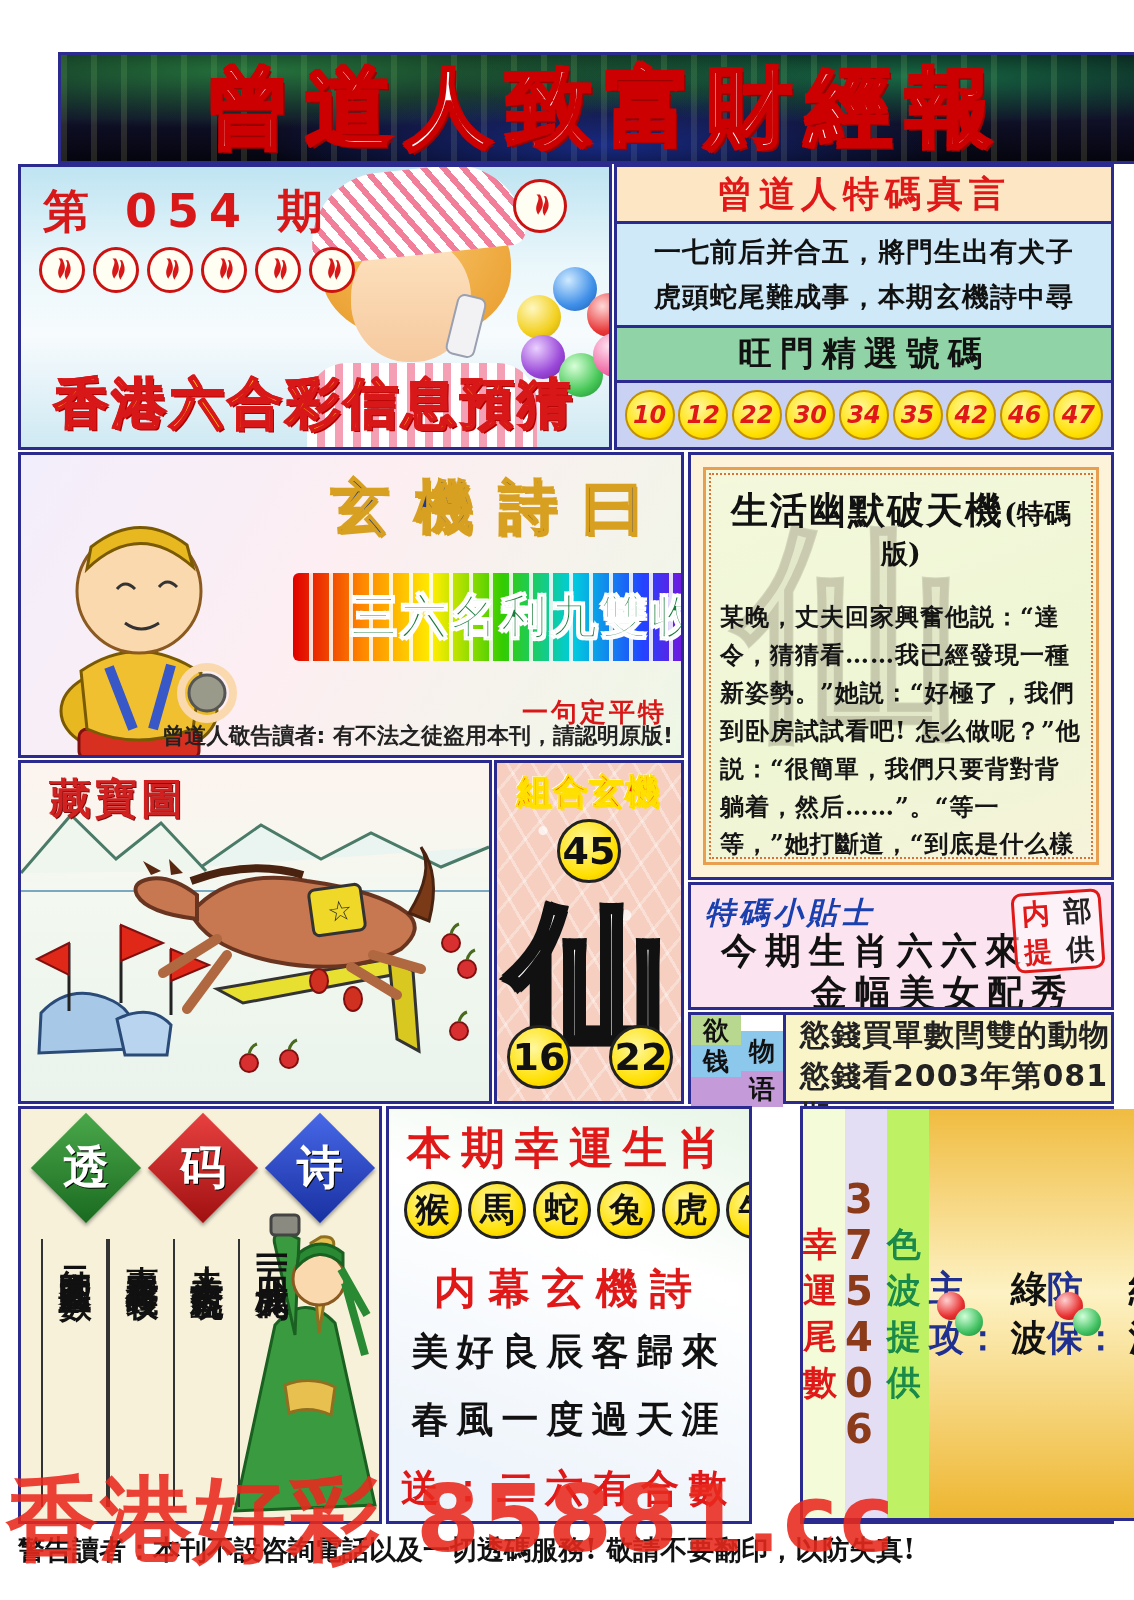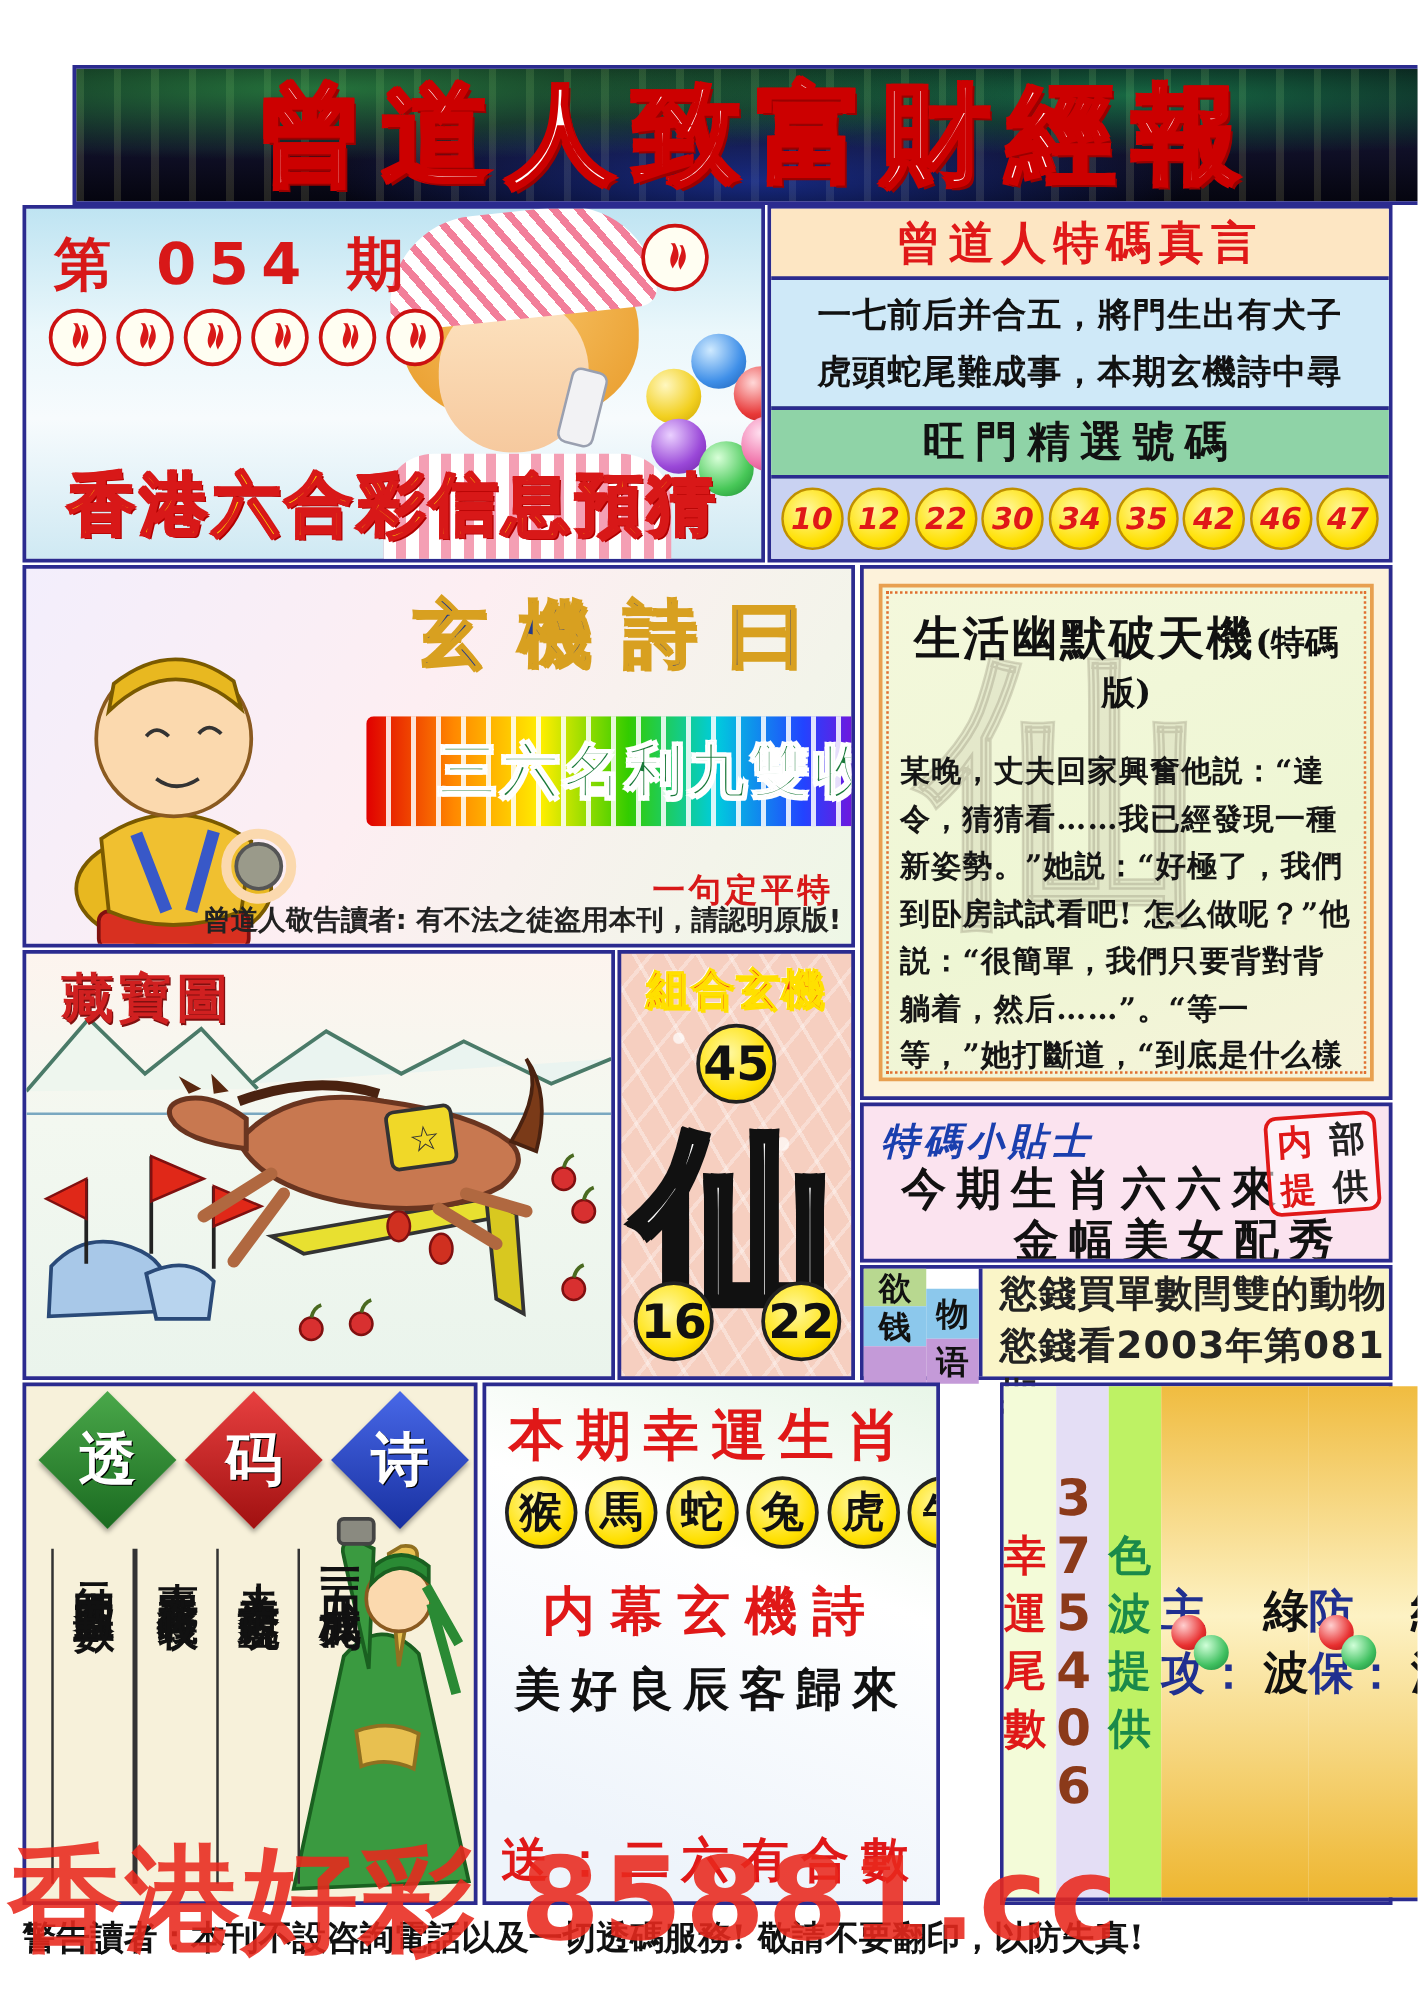--- a/index.html
+++ b/index.html
@@ -423,20 +423,21 @@
   <div class="zodiac-row">
     <span class="zodiac-circle">猴</span>
     <span class="zodiac-circle">馬</span>
     <span class="zodiac-circle">蛇</span>
     <span class="zodiac-circle">兔</span>
     <span class="zodiac-circle">虎</span>
     <span class="zodiac-circle">牛</span>
   </div>
   <div class="inner-title">内幕玄機詩</div>
   <div class="lucky-poem1">美好良辰客歸來</div>
+  <div class="lucky-poem2">春風一度過天涯</div>
   <div class="lucky-gift">送：二六有合數</div>
 </div>
 
 <div class="abs right-panel navy">
   <div class="rp-row rp-tail">幸運尾數</div>
   <div class="rp-row rp-nums">3 7 5 4 0 6</div>
   <div class="rp-row rp-wave">色波提供</div>
   <div class="rp-row rp-gold">
     <span class="ballpair">
         <i class="r"></i>

